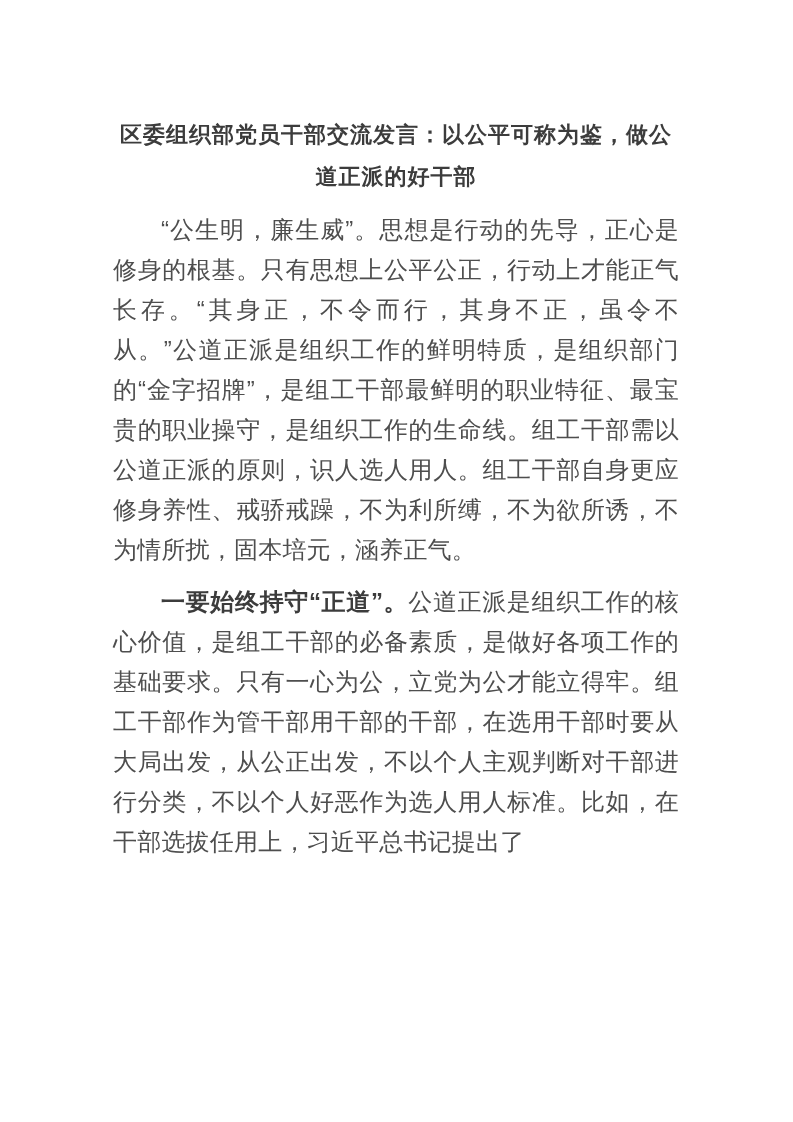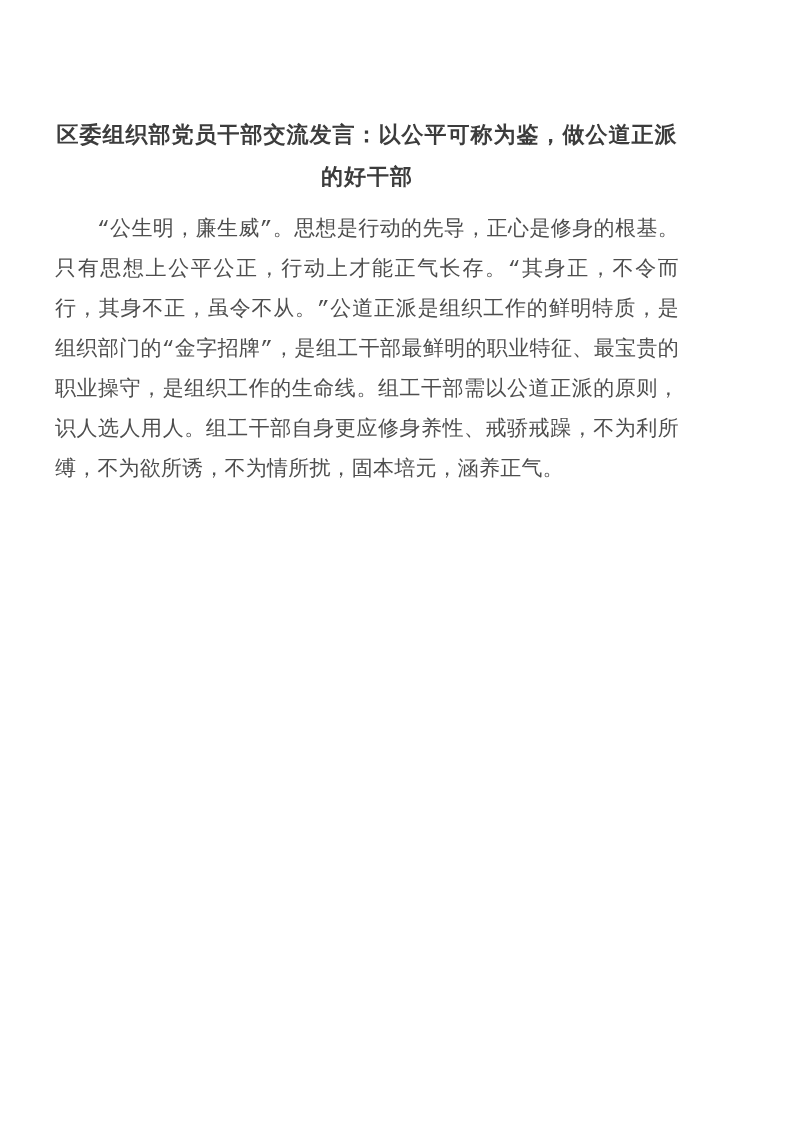--- a/index.html
+++ b/index.html
@@ -11,50 +11,51 @@
     width: 793px;
     height: 1122px;
     overflow: hidden;
     font-family: "Liberation Serif", serif;
   }
   .page {
     box-sizing: border-box;
     width: 793px;
     height: 796px;
     background: var(--page-bg, #ffffff);
-    padding: 114px 114px 0 55px;
+    padding: 114px 114px 0 113px;
   }
   .doc-title {
     margin: 0 0 2px 0;
     font-family: "Liberation Serif", serif;
     font-size: 22px;
     line-height: 42px;
     font-weight: bold;
     text-align: center;
     color: var(--heading-color, #3c3c3c);
     letter-spacing: 1px;
   }
   .doc-body p {
     margin: 12px 0 0 0;
-    font-family: Liberation Mono, monospace;
-    font-size: 21px;
+    font-family: Liberation Sans, sans-serif;
+    font-size: 24px;
     line-height: 40px;
     color: var(--text-color, #4e4e4e);
     text-align: justify;
     text-justify: inter-character;
     text-indent: 2em;
     letter-spacing: 0.2px;
     word-break: break-all;
   }
   .doc-body p strong {
     font-weight: bold;
     color: var(--heading-color, #3c3c3c);
   }
 </style>
 </head>
 <body>
 
 <div class="page">
   <h1 class="doc-title">区委组织部党员干部交流发言：以公平可称为鉴，做公道正派的好干部</h1>
   <div class="doc-body" id="doc-body">
       <p>“公生明，廉生威”。思想是行动的先导，正心是修身的根基。只有思想上公平公正，行动上才能正气长存。“其身正，不令而行，其身不正，虽令不从。”公道正派是组织工作的鲜明特质，是组织部门的“金字招牌”，是组工干部最鲜明的职业特征、最宝贵的职业操守，是组织工作的生命线。组工干部需以公道正派的原则，识人选人用人。组工干部自身更应修身养性、戒骄戒躁，不为利所缚，不为欲所诱，不为情所扰，固本培元，涵养正气。</p>
+      <p><strong>一要始终持守“正道”。</strong>公道正派是组织工作的核心价值，是组工干部的必备素质，是做好各项工作的基础要求。只有一心为公，立党为公才能立得牢。组工干部作为管干部用干部的干部，在选用干部时要从大局出发，从公正出发，不以个人主观判断对干部进行分类，不以个人好恶作为选人用人标准。比如，在干部选拔任用上，习近平总书记提出了</p>
     </div>
 </div>
 
 </body></html>

